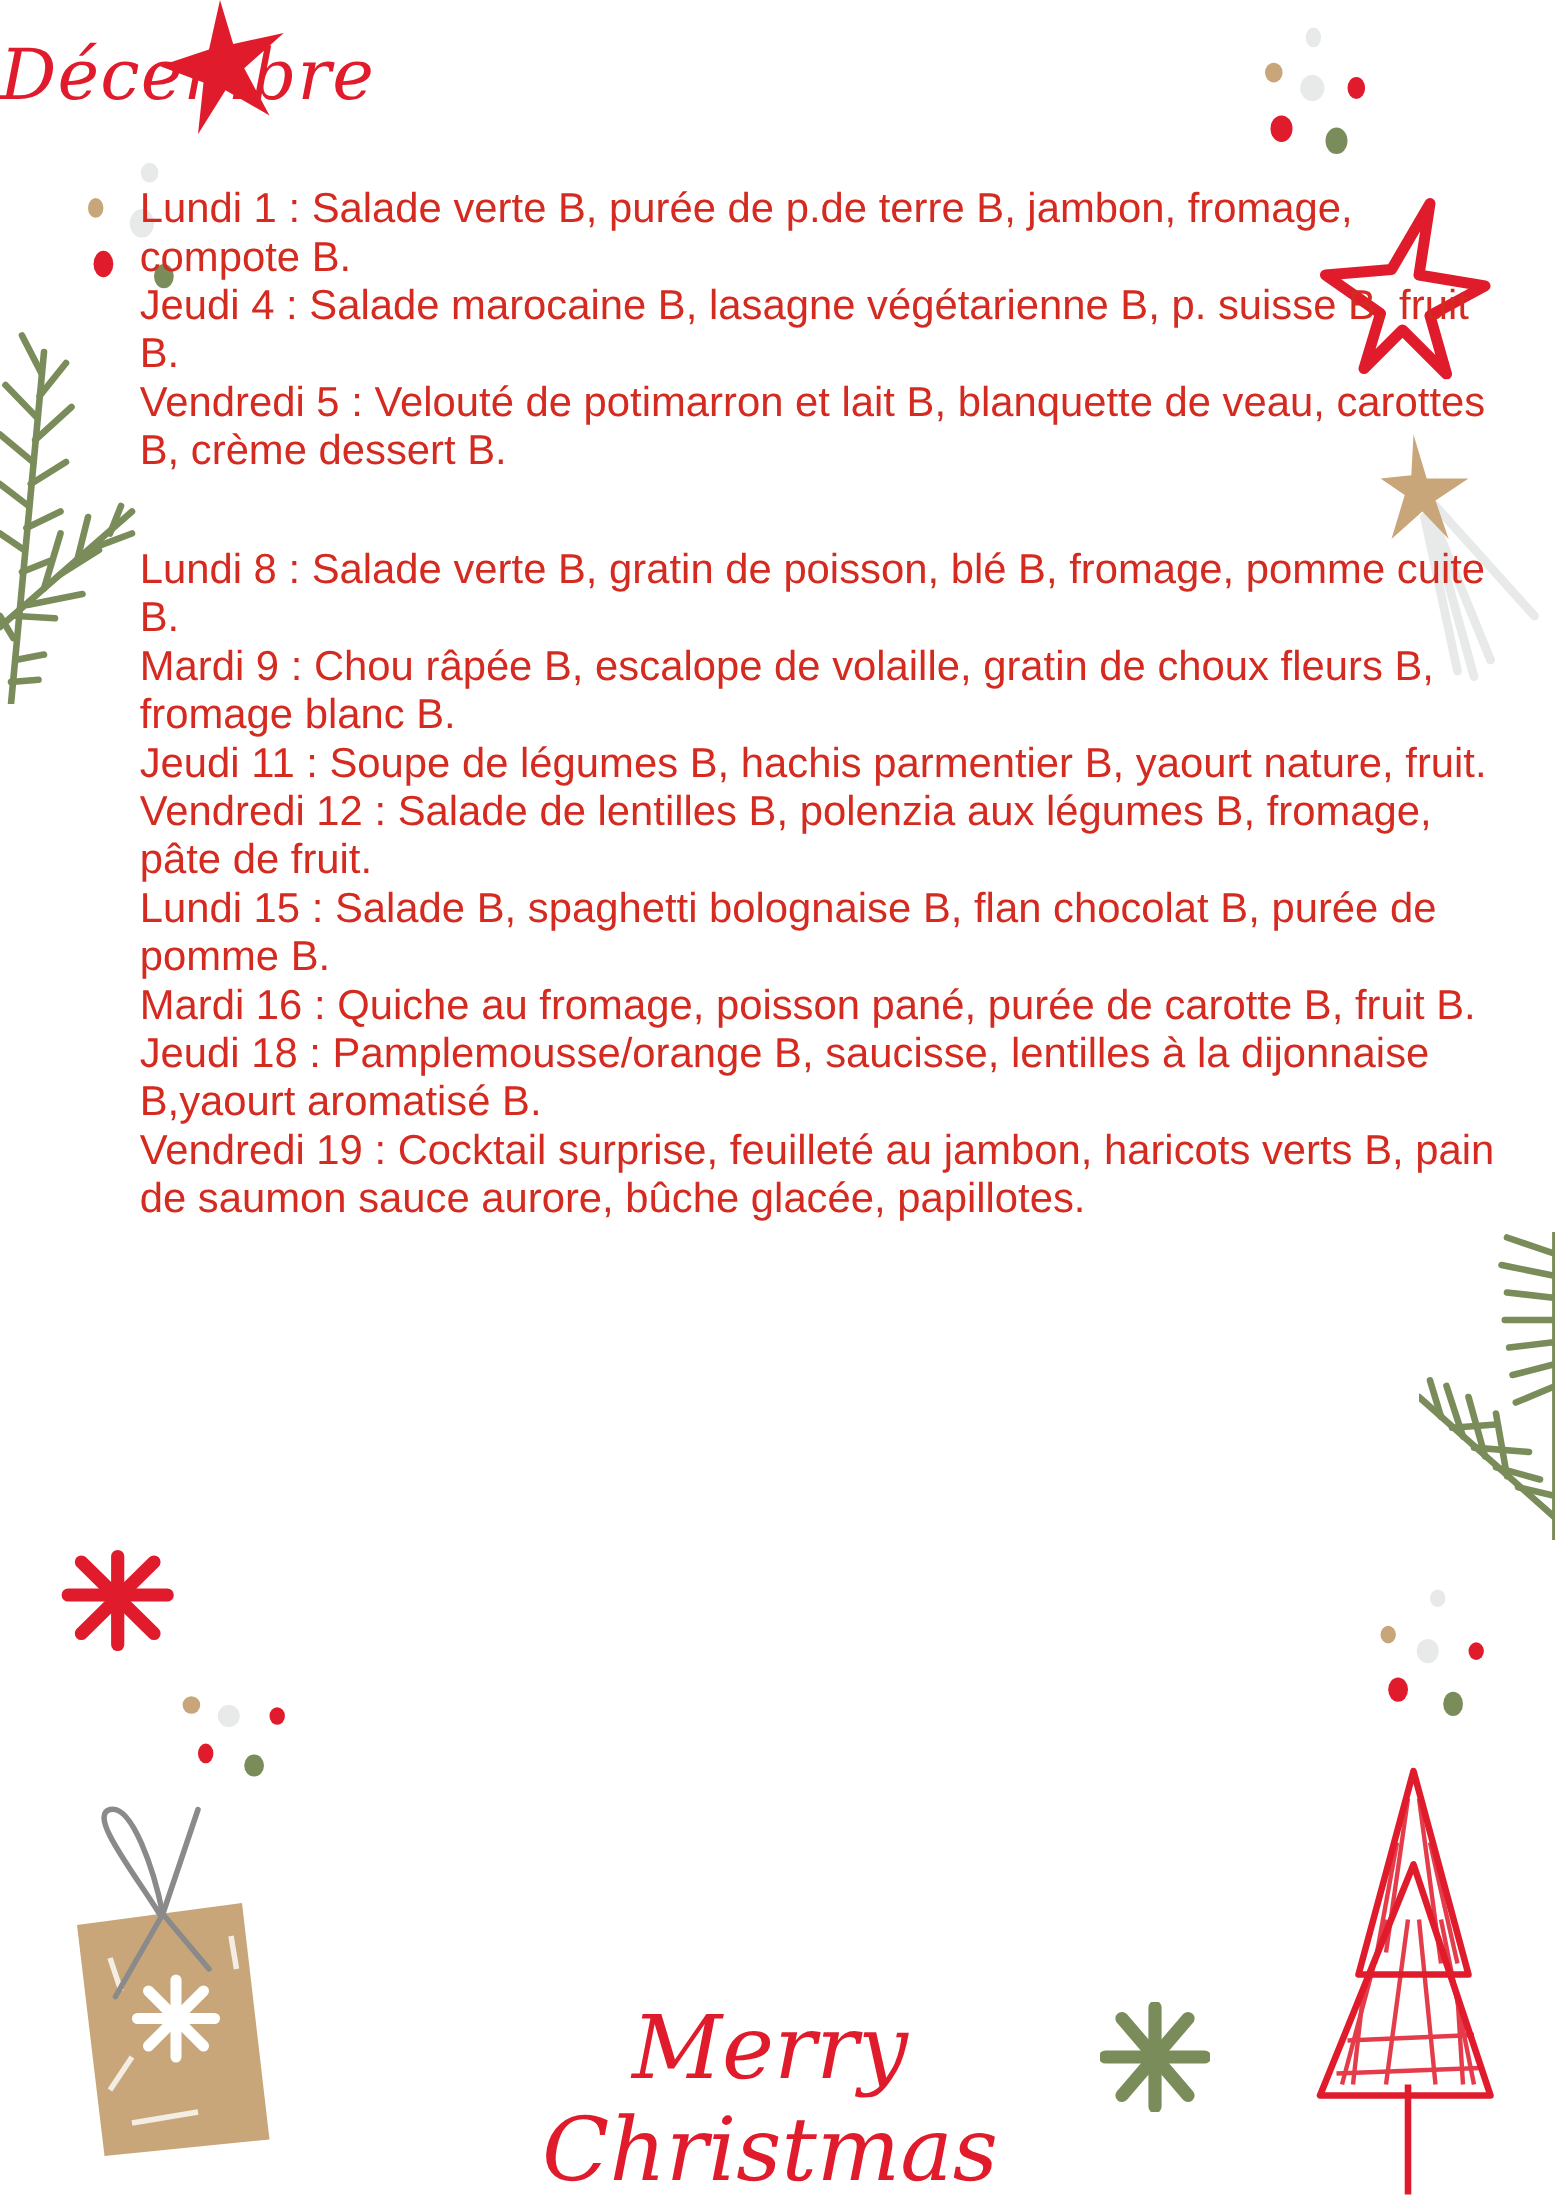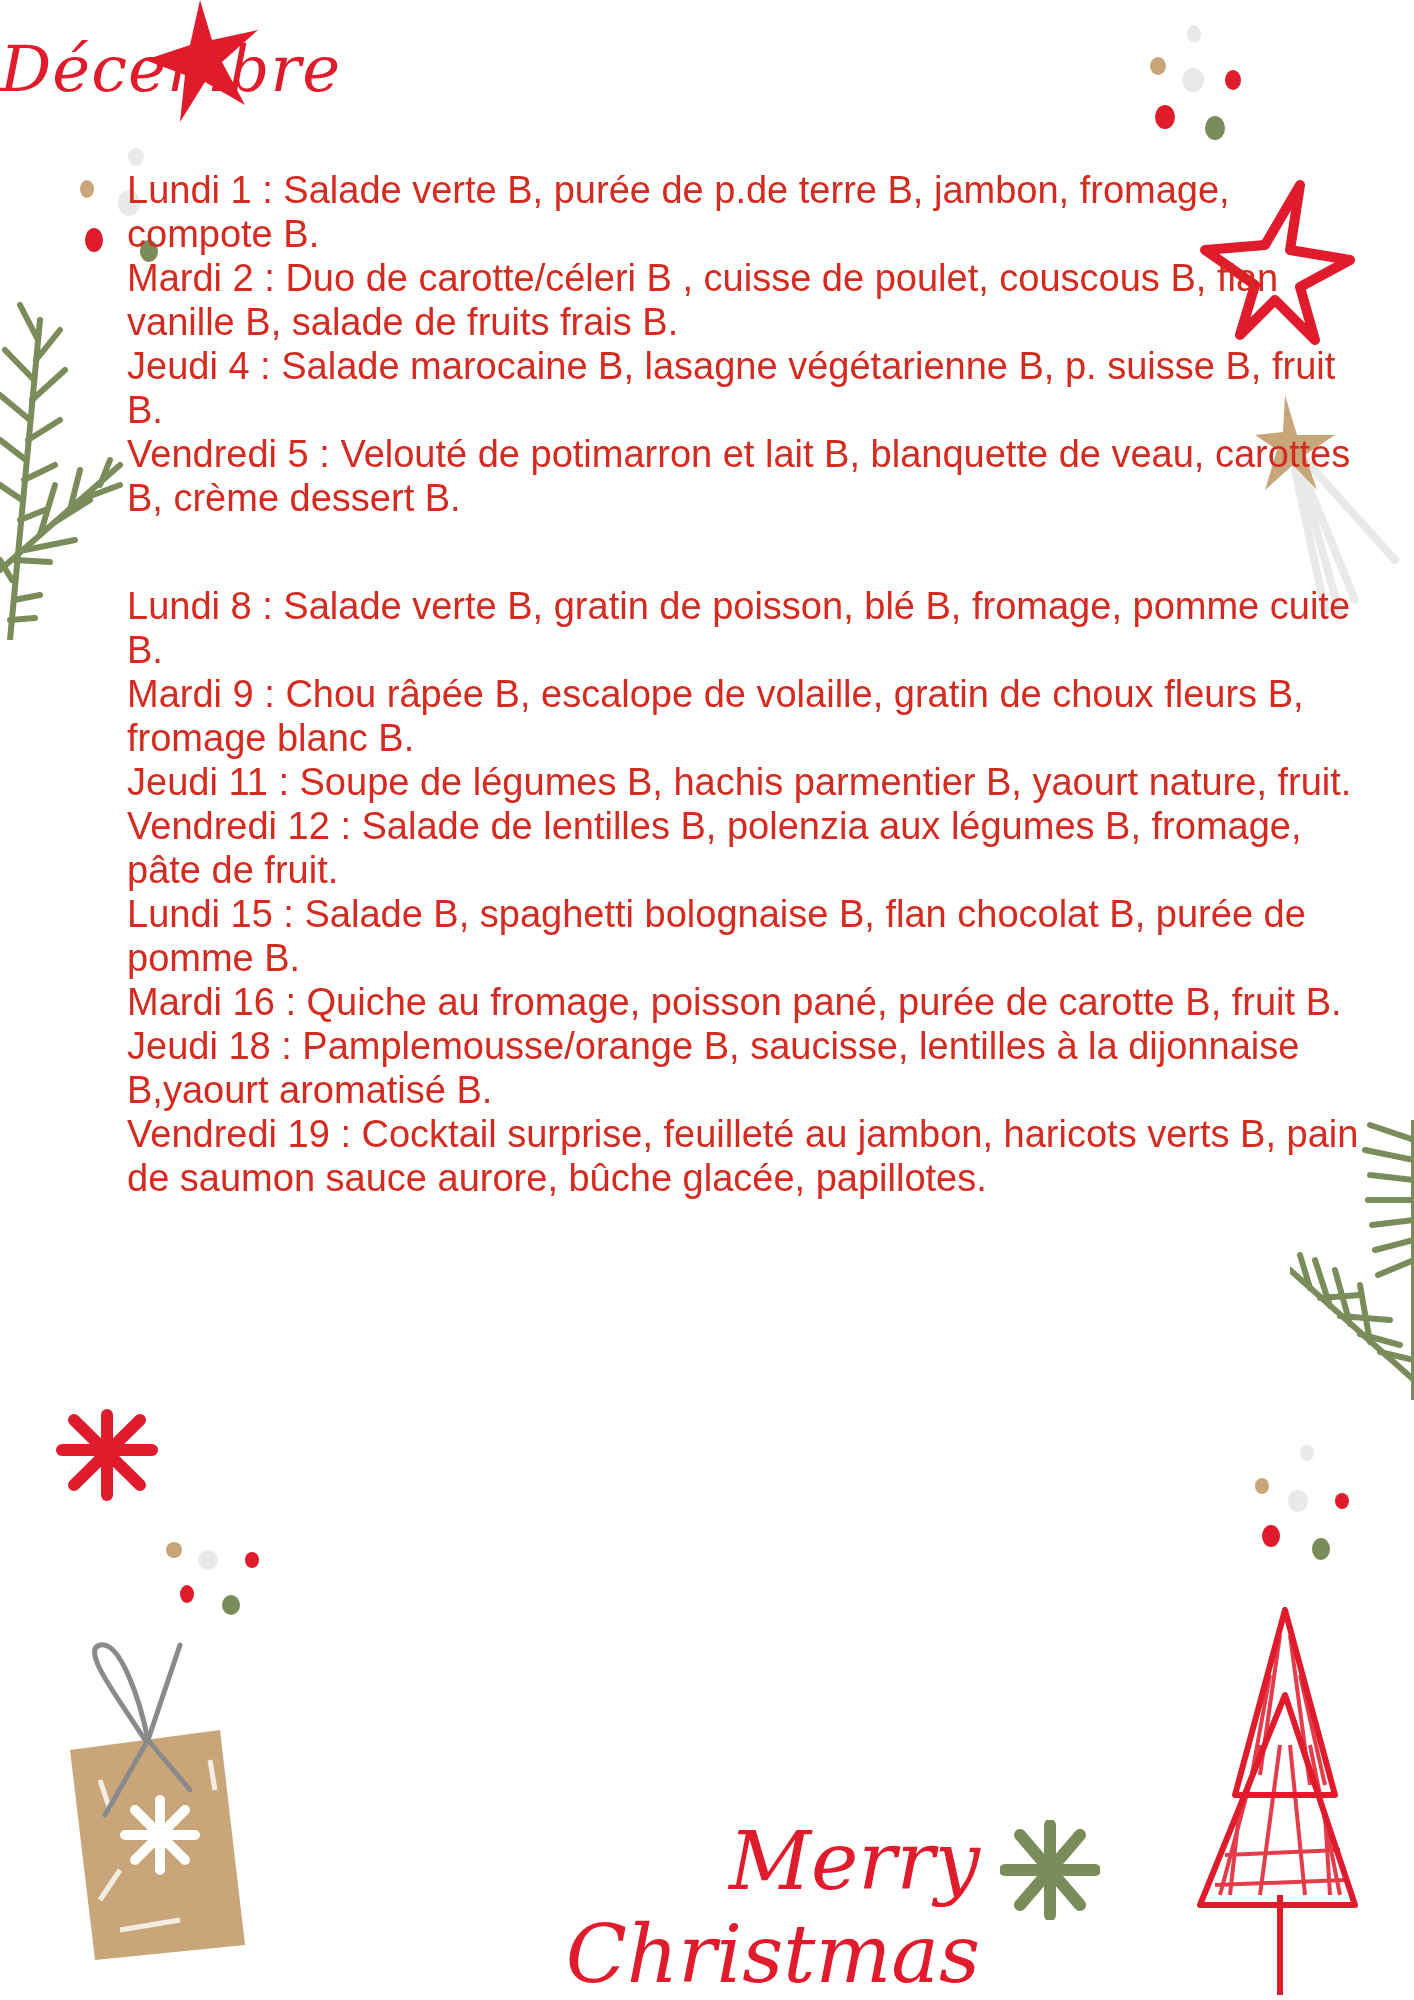--- a/index.html
+++ b/index.html
@@ -15,21 +15,21 @@
     font-size: 64px; color: #e01b2c; letter-spacing: 1px;
   }
   .menu {
     position: absolute; left: 127px; top: 168px; width: 1240px;
     font-family: "Liberation Sans", sans-serif; font-size: 38px;
     line-height: 44px; color: #d42a20; z-index: 2;
   }
   .menu p { margin: 0; }
   .gap { height: 64px; }
   .footer {
-    position: absolute; left: 420px; top: 1815px; width: 560px; text-align: right;
+    position: absolute; left: 420px; top: 1815px; width: 560px; text-align: center;
     font-family: "DejaVu Serif", serif; font-style: italic;
     font-size: 80px; color: #e01b2c; z-index: 1;
   }
   .dot { position: absolute; border-radius: 50%; }
 </style>
 </head>
 <body>
 
 <div class="page">
 
@@ -88,21 +88,20 @@
       <path d="M40 80 L70 220"></path>
         <path d="M45 75 L100 210"></path>
         <path d="M50 70 L140 170"></path>
         <path d="M45 80 L85 225"></path>
     </g>
     <path d="M30 5 L42 45 L80 45 L50 65 L62 100 L38 75 L10 100 L22 60 L0 45 L28 42 Z" fill="#c9a67a"></path>
   </svg>
 
   <div class="menu">
     <p>Lundi 1 : Salade verte B, purée de p.de terre B, jambon, fromage, compote B.</p>
-    <p>Mardi 2 : Duo de carotte/céleri B , cuisse de poulet, couscous B, flan vanille B, salade de fruits frais B.</p>
     <p>Jeudi 4 : Salade marocaine B, lasagne végétarienne B, p. suisse B, fruit B.</p>
     <p>Vendredi 5 : Velouté de potimarron et lait B, blanquette de veau, carottes B, crème dessert B.</p>
     <div class="gap"></div>
     <p>Lundi 8 : Salade verte B, gratin de poisson, blé B, fromage, pomme cuite B.</p>
     <p>Mardi 9 : Chou râpée B, escalope de volaille, gratin de choux fleurs B, fromage blanc B.</p>
     <p>Jeudi 11 : Soupe de légumes B, hachis parmentier B, yaourt nature, fruit.</p>
     <p>Vendredi 12 : Salade de lentilles B, polenzia aux légumes B, fromage, pâte de fruit.</p>
     <p>Lundi 15 : Salade B, spaghetti bolognaise B, flan chocolat B, purée de pomme B.</p>
     <p>Mardi 16 : Quiche au fromage, poisson pané, purée de carotte B, fruit B.</p>
     <p>Jeudi 18 : Pamplemousse/orange B, saucisse, lentilles à la dijonnaise B,yaourt aromatisé B.</p>

